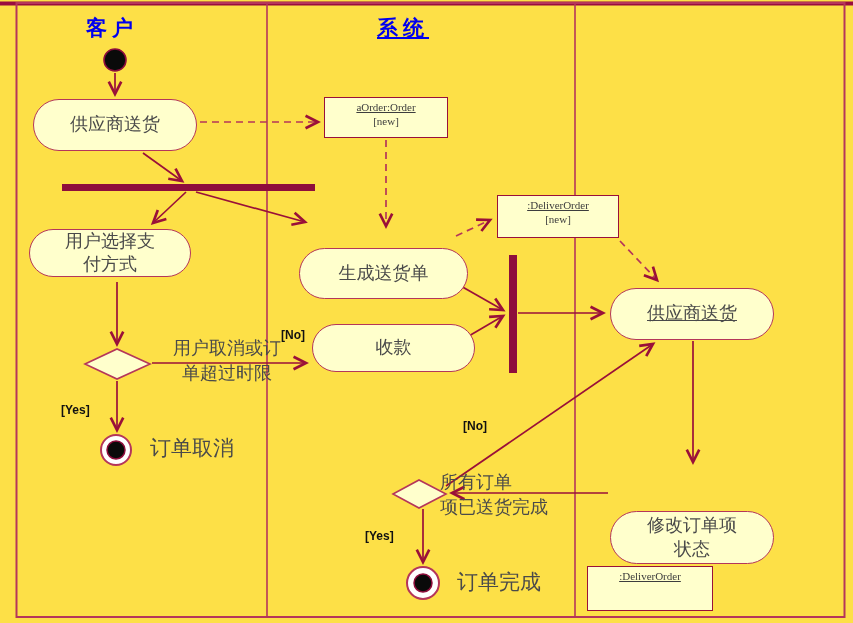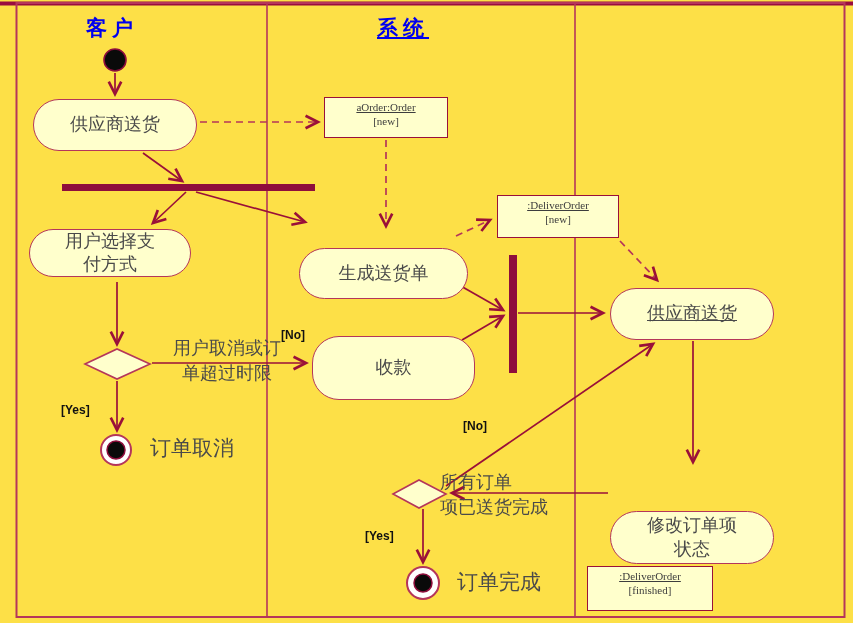--- a/index.html
+++ b/index.html
@@ -94,36 +94,35 @@
     </g>
   </svg>
 
   <div class="lane-header" style="left:86px;">客户</div>
   <div class="lane-header" style="left:377px;text-decoration:underline;">系统</div>
 
   <div class="activity" style="left:33px; top:99px; width:164px; height:52px;">供应商送货</div>
   <div class="activity" style="left:29px; top:229px; width:162px; height:48px;">用户选择支
 付方式</div>
   <div class="activity" style="left:299px; top:248px; width:169px; height:51px;">生成送货单</div>
-  <div class="activity" style="left:312px; top:336px; width:163px; height:64px;">收款</div>
+  <div class="activity" style="left:312px; top:324px; width:163px; height:48px;">收款</div>
   <div class="activity" style="left:610px; top:288px; width:164px; height:52px;text-decoration:underline;">供应商送货</div>
   <div class="activity" style="left:610px; top:467px; width:164px; height:53px;margin-top:44px;">修改订单项
 状态</div>
 
   <div class="objbox" style="left:324px; top:97px; width:124px; height:41px;">
     <span class="objname">aOrder:Order</span>
     <span class="objstate">[new]</span>
   </div>
   <div class="objbox" style="left:497px; top:195px; width:122px; height:43px;">
     <span class="objname">:DeliverOrder</span>
     <span class="objstate">[new]</span>
   </div>
   <div class="objbox" style="left:587px; top:566px; width:126px; height:45px;">
     <span class="objname">:DeliverOrder</span>
-    <span class="objstate">[finished]</span>
   </div>
 
   <div class="guard" style="left:281px; top:328px;">[No]</div>
   <div class="guard" style="left:61px; top:403px;">[Yes]</div>
   <div class="guard" style="left:463px; top:419px;">[No]</div>
   <div class="guard" style="left:365px; top:529px;">[Yes]</div>
 
   <div class="edge-label" style="left:136px; top:336px; width:134px; text-align:center;margin-left:24px;">用户取消或订
 单超过时限</div>
   <div class="edge-label" style="left:440px; top:470px; width:140px; text-align:left;">所有订单

